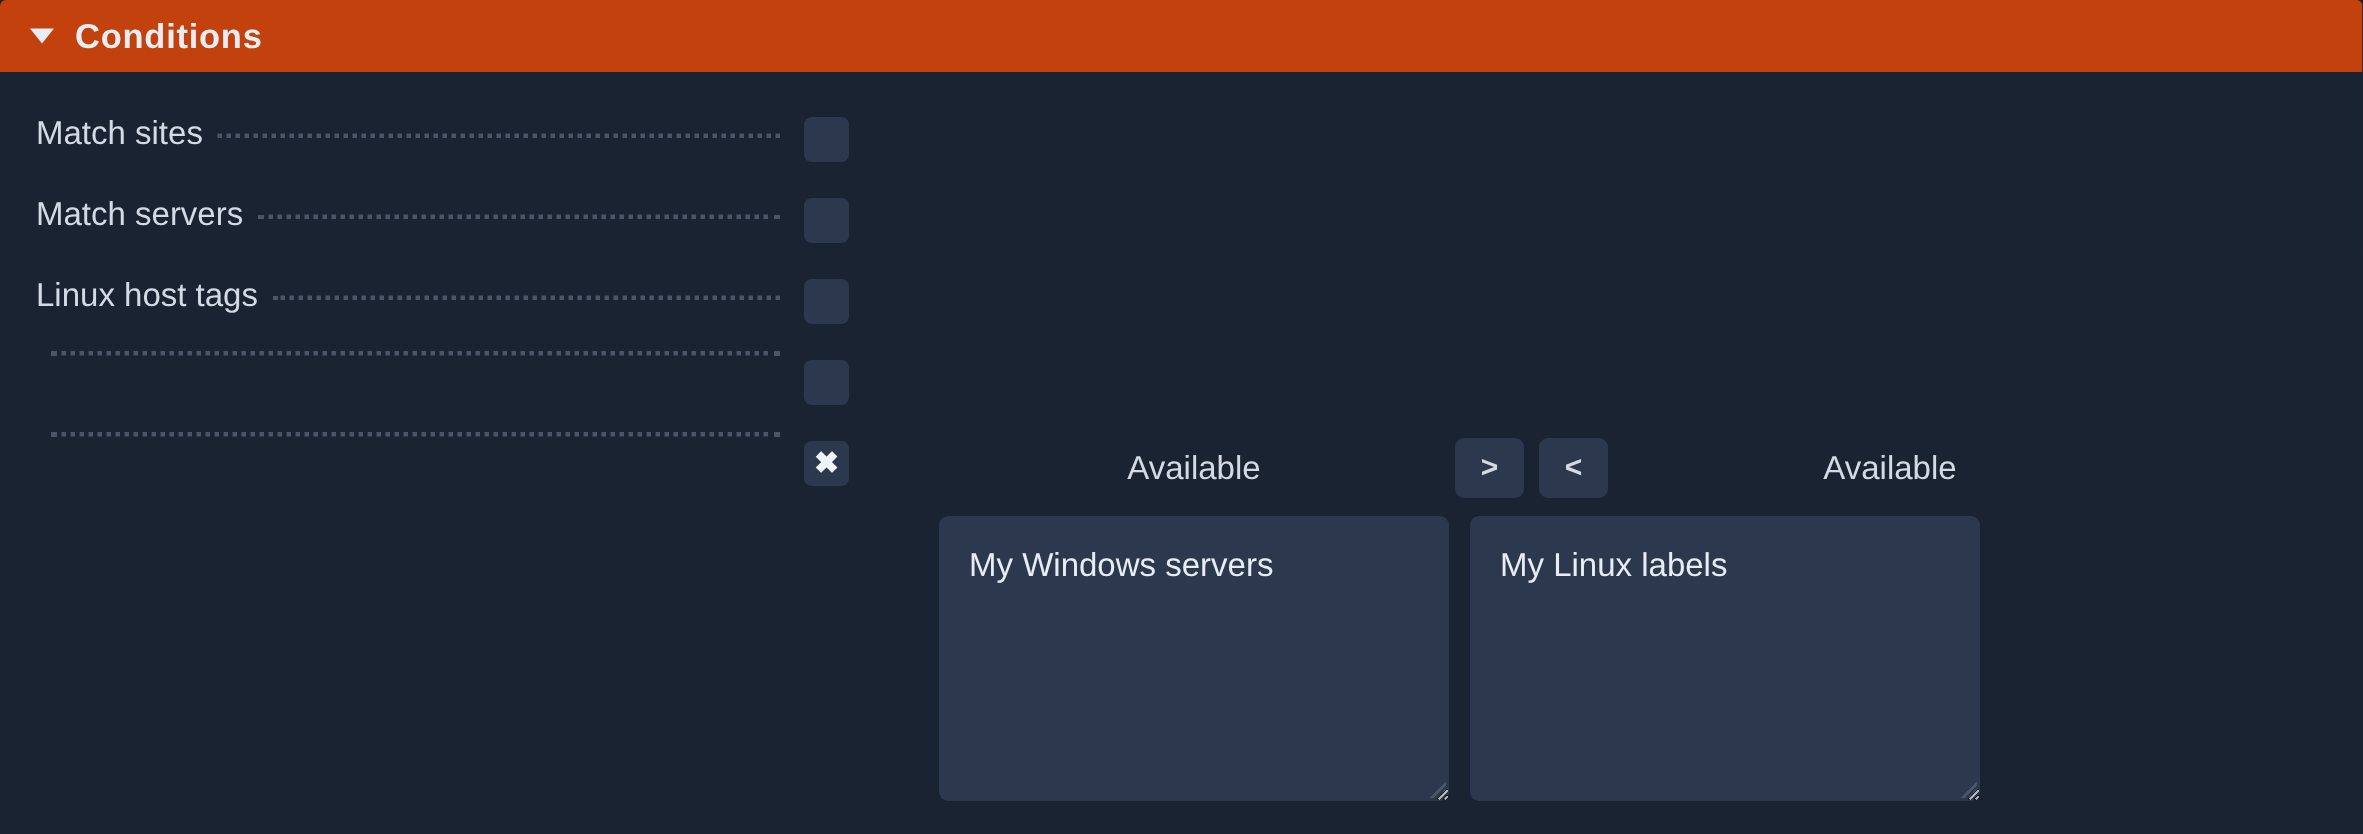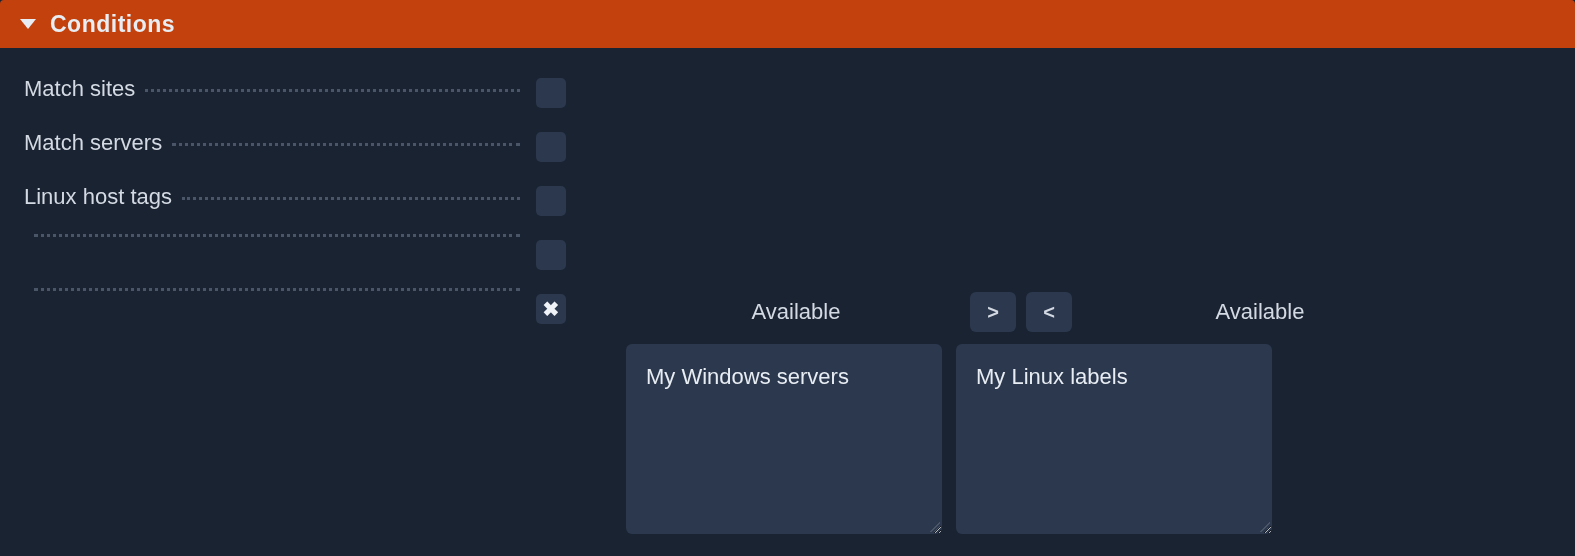--- a/index.html
+++ b/index.html
@@ -116,21 +116,21 @@
     cursor: pointer;
     display: flex;
     align-items: center;
     justify-content: center;
   }
   .dual-lists {
     display: flex;
     gap: 14px;
   }
   .listbox {
-    width: 316px;
+    width: 340px;
     height: 190px;
     background: #2c384e;
     border-radius: 6px;
     padding: 18px 20px;
     position: relative;
     resize: both;
     overflow: auto;
   }
   .list-item {
     font-size: 22px;

